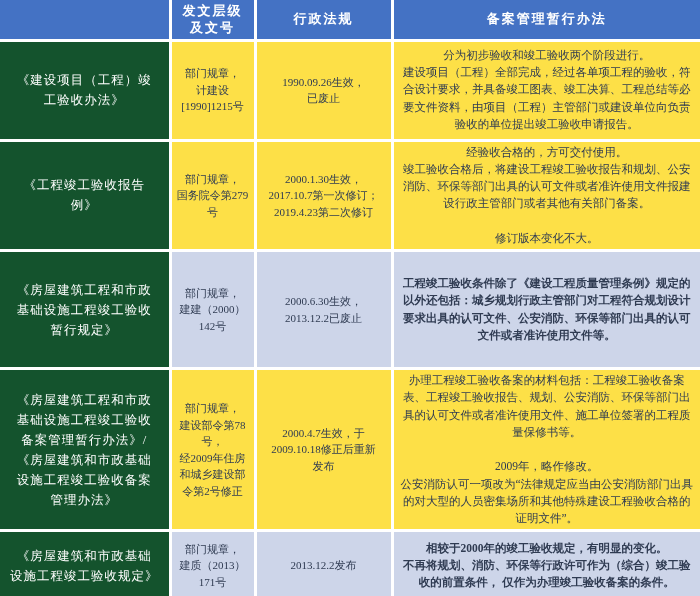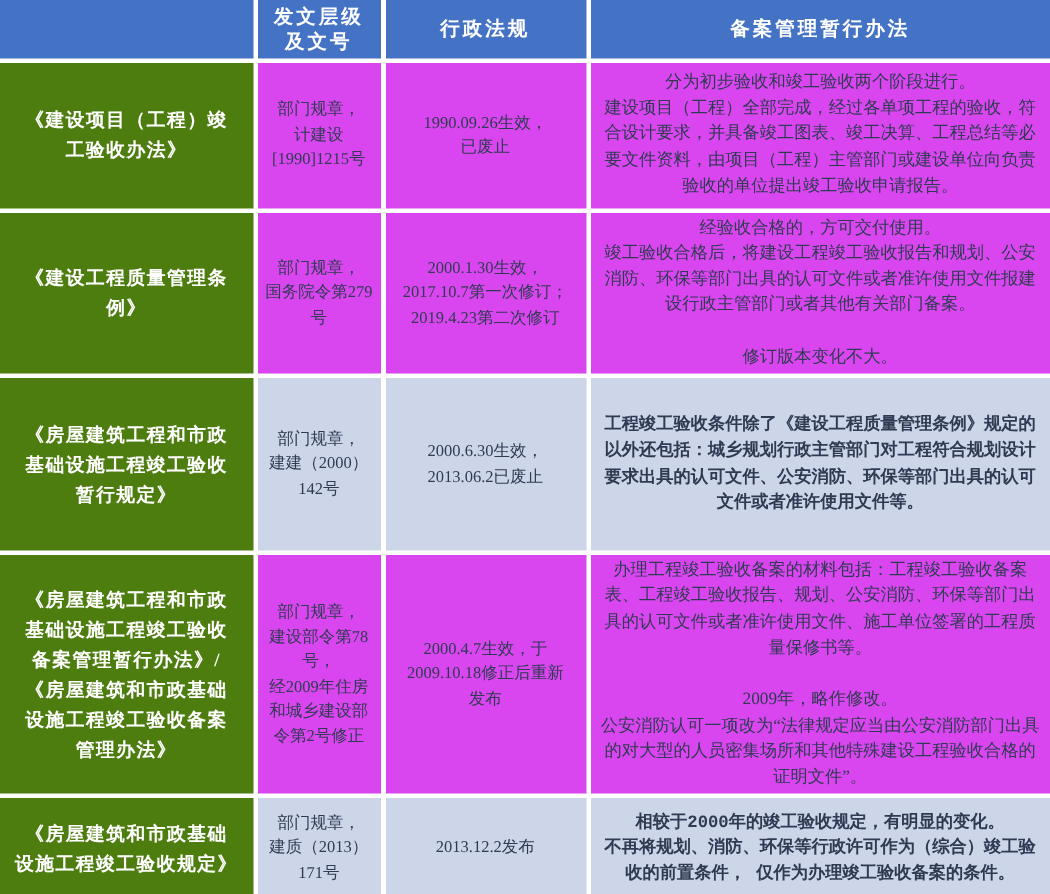--- a/index.html
+++ b/index.html
@@ -27,37 +27,37 @@
   tbody tr:nth-child(3){height:118px;}
   tbody tr:nth-child(4){height:153px;}
   tbody tr:nth-child(5){height:68px;}
   th{
     background:#4472c4;color:#ffffff;
     font-size:13px;font-weight:bold;
     letter-spacing:2px;line-height:1.35;
     padding:1px 2px;
   }
   td.namecell{
-    background:#4d7c0f;color:#ffffff;
-    font-size:12.5px;font-weight:bold;
+    background:#14532d;color:#ffffff;
+    font-size:12.5px;font-weight:normal;
     letter-spacing:1px;line-height:1.6;
     padding:2px 4px;
   }
   td.cell{
     color:#2f3b52;
     font-size:11px;line-height:1.5;
     padding:2px 3px;
-    background:#d946ef;
+    background:#fde047;
   }
   td.points{
     font-size:11.5px;line-height:1.5;
     padding:2px 6px;
   }
   tr.dark td.cell{background:#cdd5e9;}
-  td.bold-points{font-weight:bold;font-family:Liberation Mono, monospace;}
+  td.bold-points{font-weight:bold;}
 </style>
 </head>
 <body>
 
 <div class="page">
   <table>
     <colgroup>
       <col class="c1">
         <col class="c2">
         <col class="c3">
@@ -78,42 +78,42 @@
 工验收办法》</td>
         <td class="cell">部门规章，
 计建设
 [1990]1215号</td>
         <td class="cell">1990.09.26生效，
 已废止</td>
         <td class="cell points">分为初步验收和竣工验收两个阶段进行。
 建设项目（工程）全部完成，经过各单项工程的验收，符合设计要求，并具备竣工图表、竣工决算、工程总结等必要文件资料，由项目（工程）主管部门或建设单位向负责验收的单位提出竣工验收申请报告。</td>
       </tr>
       <tr class="light">
-        <td class="namecell">《建设工程质量管理条
+        <td class="namecell">《工程竣工验收报告
 例》</td>
         <td class="cell">部门规章，
 国务院令第279
 号</td>
         <td class="cell">2000.1.30生效，
 2017.10.7第一次修订；
 2019.4.23第二次修订</td>
         <td class="cell points">经验收合格的，方可交付使用。
 竣工验收合格后，将建设工程竣工验收报告和规划、公安消防、环保等部门出具的认可文件或者准许使用文件报建设行政主管部门或者其他有关部门备案。
 
 修订版本变化不大。</td>
       </tr>
       <tr class="dark">
         <td class="namecell">《房屋建筑工程和市政
 基础设施工程竣工验收
 暂行规定》</td>
         <td class="cell">部门规章，
 建建（2000）
 142号</td>
         <td class="cell">2000.6.30生效，
-2013.06.2已废止</td>
+2013.12.2已废止</td>
         <td class="cell points bold-points">工程竣工验收条件除了《建设工程质量管理条例》规定的以外还包括：城乡规划行政主管部门对工程符合规划设计要求出具的认可文件、公安消防、环保等部门出具的认可文件或者准许使用文件等。</td>
       </tr>
       <tr class="light">
         <td class="namecell">《房屋建筑工程和市政
 基础设施工程竣工验收
 备案管理暂行办法》/
 《房屋建筑和市政基础
 设施工程竣工验收备案
 管理办法》</td>
         <td class="cell">部门规章，

